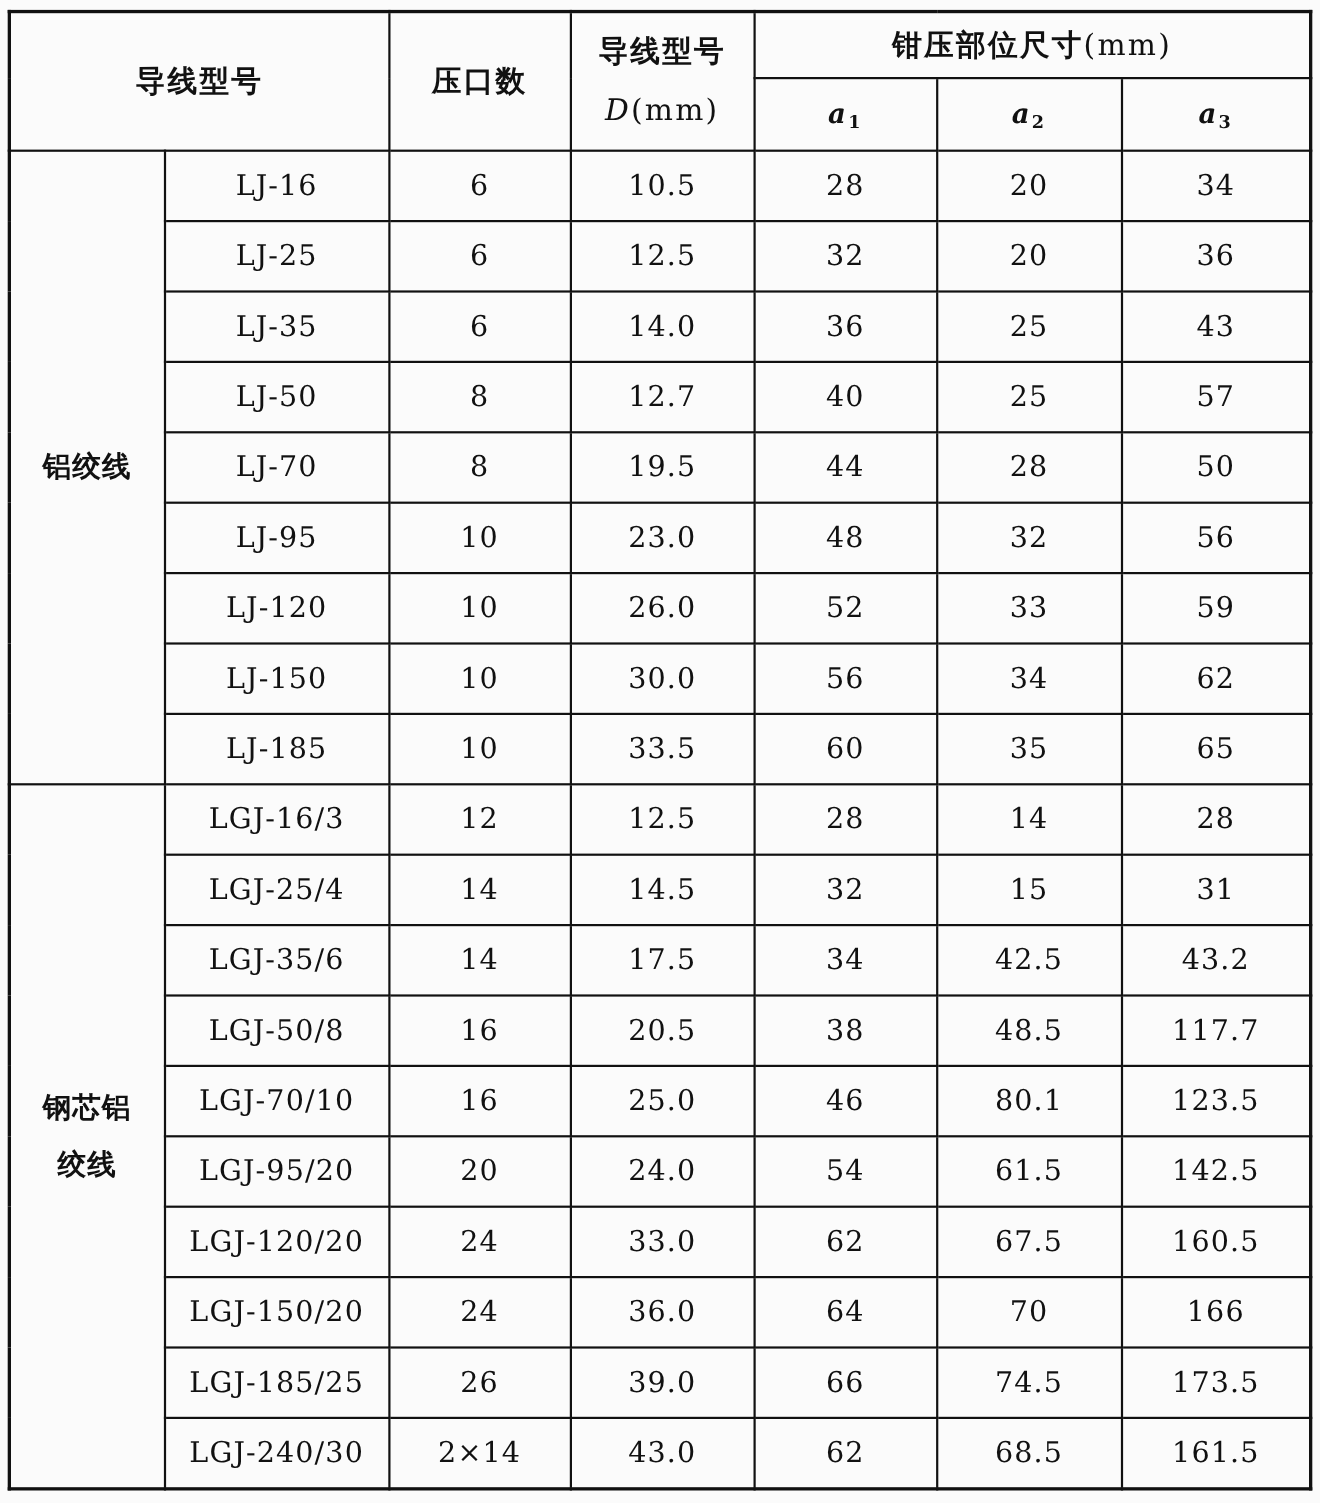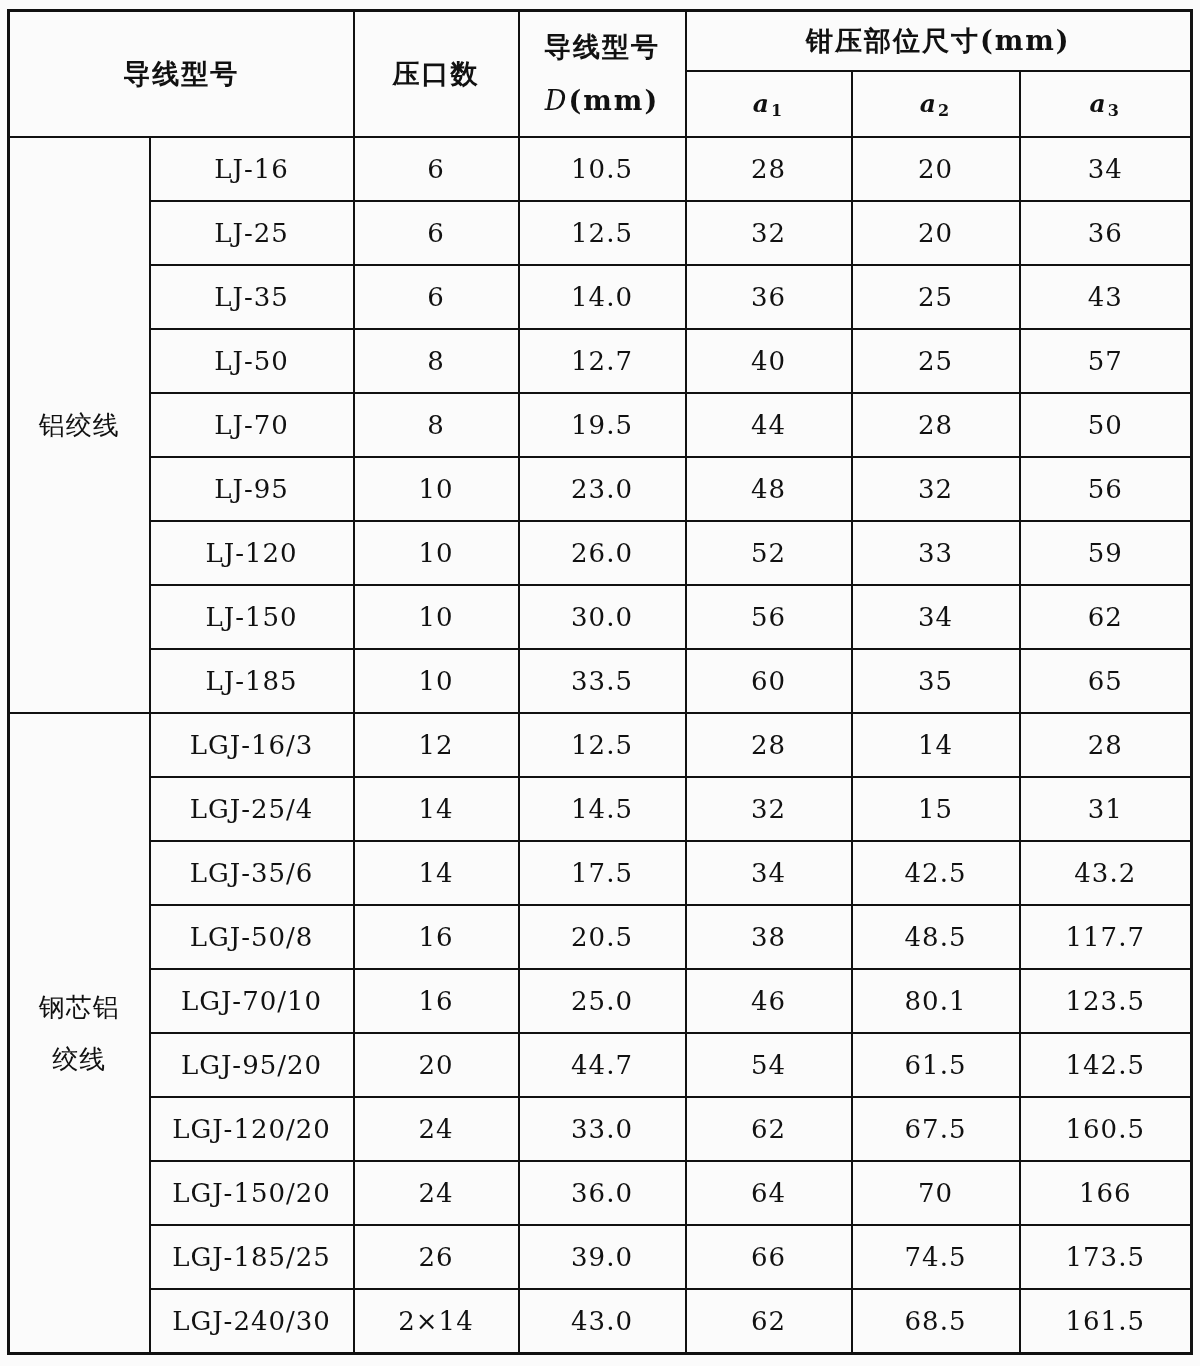--- a/index.html
+++ b/index.html
@@ -8,26 +8,26 @@
   table { position:absolute; left:7px; top:9px; border-collapse:collapse;
           table-layout:fixed; width:1183px; }
   td, th { border:2.5px solid #111; text-align:center; vertical-align:middle;
            padding:0; font-weight:normal; }
   table { border:3.5px solid #111; }
   th { font-family:"DejaVu Sans","Liberation Sans",sans-serif; font-weight:bold;
        font-size:27px; letter-spacing:2px; }
   .hrow1 { height:60px; }
   .hrow2 { height:66px; }
   tr.data td { height:62px; font-size:26px; letter-spacing:1px; }
-  .group { font-family:"DejaVu Sans","Liberation Sans",sans-serif; font-weight:normal;
+  .group { font-family:"DejaVu Sans","Liberation Sans",sans-serif; font-weight:bold;
            font-size:27px; line-height:52px; letter-spacing:2px; }
   .sub-a { font-style:italic; font-weight:bold; font-family:"DejaVu Serif",serif; font-size:25px;margin-top:26px; }
   .sub-a sub { font-size:16px; font-style:normal; vertical-align:-4px; }
   .dlabel { font-style:italic; font-family:"DejaVu Serif",serif; font-weight:normal; }
-  .mm { font-family:"DejaVu Serif",serif; font-weight:bold; }
+  .mm { font-family:"DejaVu Serif",serif; font-weight:normal; }
   .twoline { line-height:54px; }
 </style>
 </head>
 <body>
 
 <table>
   <colgroup>
     <col style="width:141px">
       <col style="width:204px">
       <col style="width:165px">
@@ -168,21 +168,21 @@
         <td>LGJ-70/10</td>
         <td>16</td>
         <td>25.0</td>
         <td>46</td>
         <td>80.1</td>
         <td>123.5</td>
       </tr>
       <tr class="data">
         <td>LGJ-95/20</td>
         <td>20</td>
-        <td>44.7</td>
+        <td>24.0</td>
         <td>54</td>
         <td>61.5</td>
         <td>142.5</td>
       </tr>
       <tr class="data">
         <td>LGJ-120/20</td>
         <td>24</td>
         <td>33.0</td>
         <td>62</td>
         <td>67.5</td>

